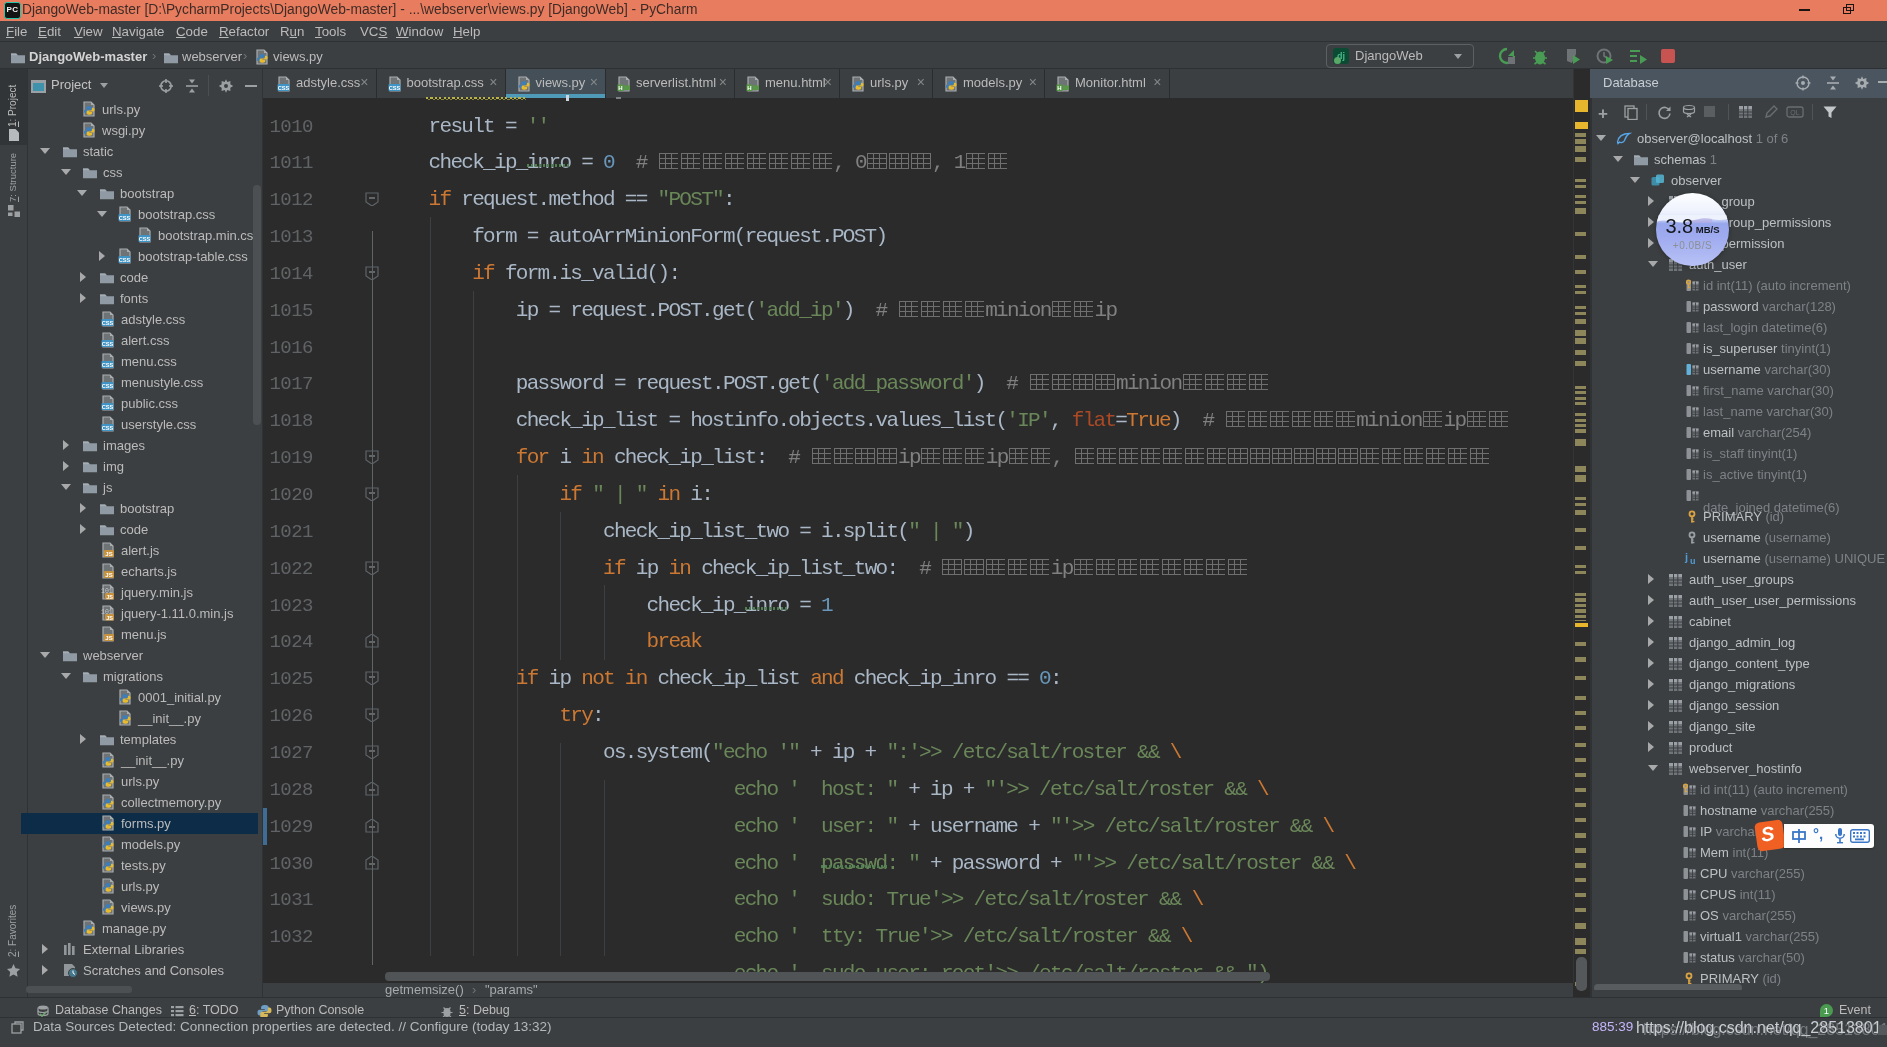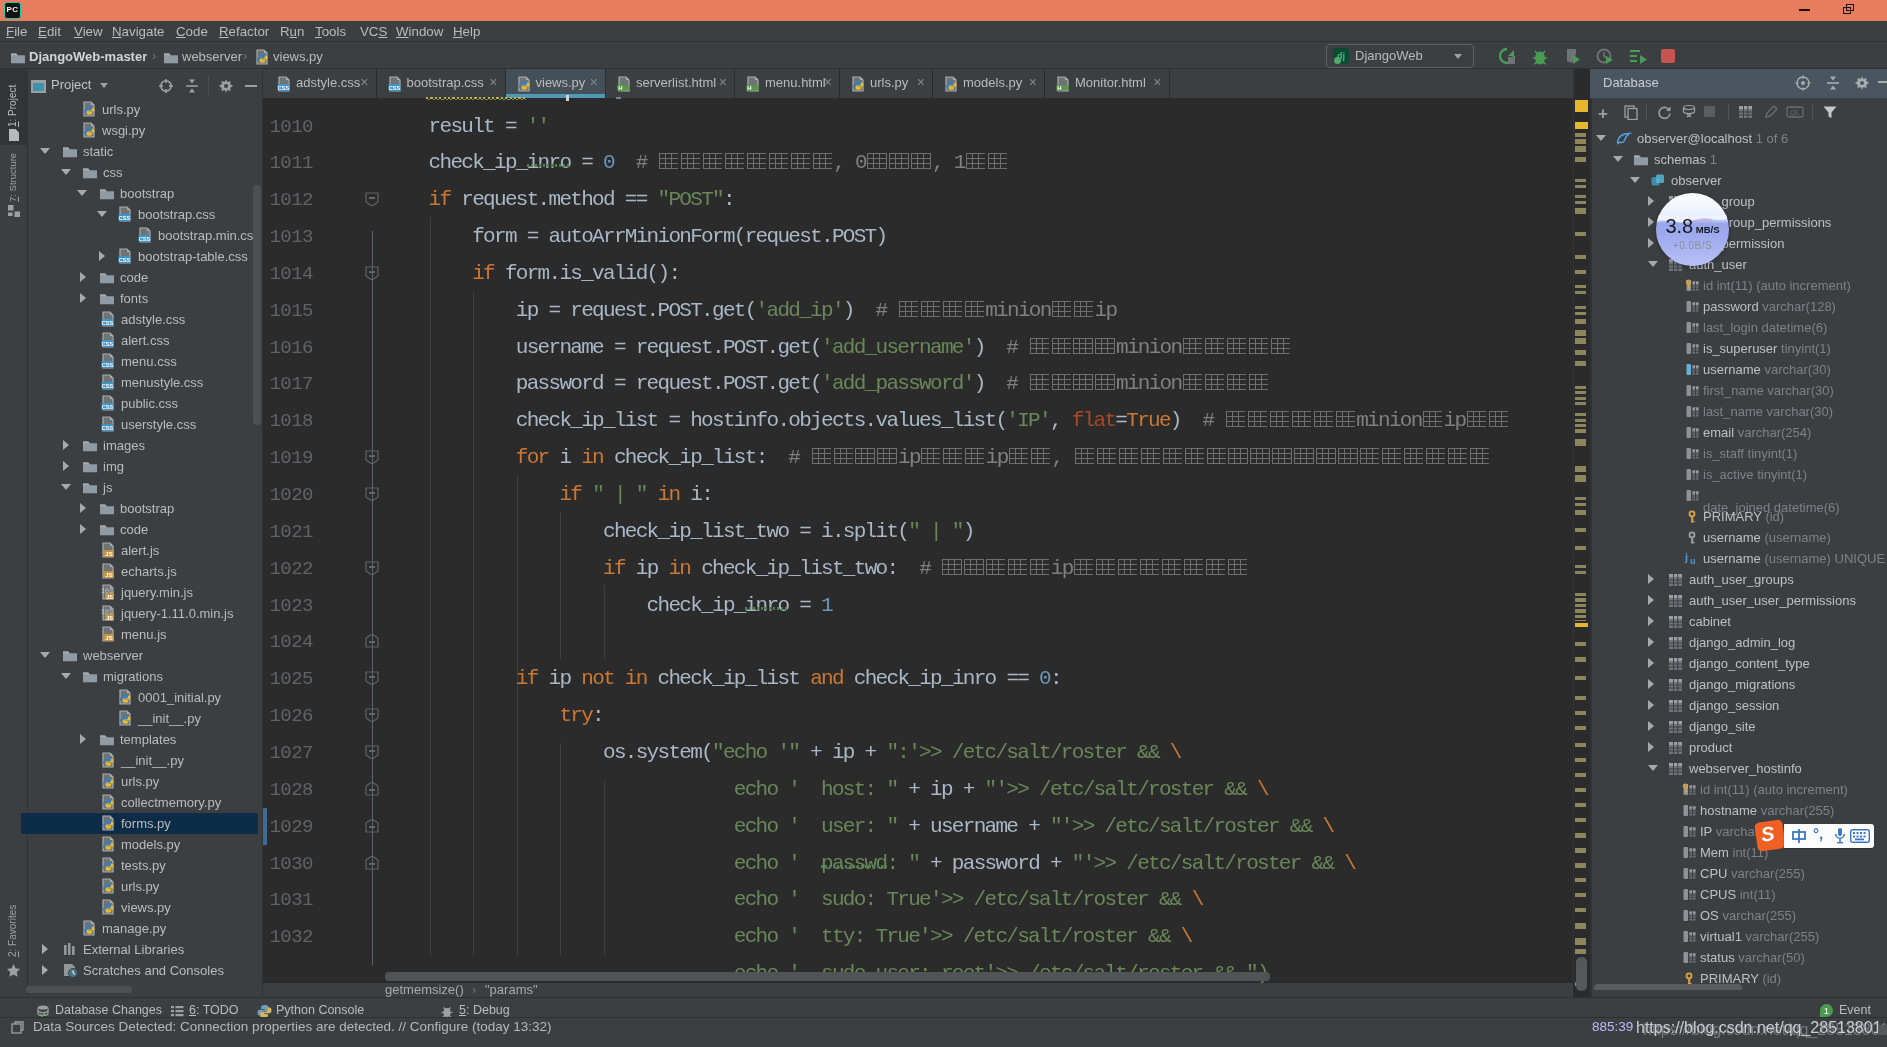--- a/index.html
+++ b/index.html
@@ -20,20 +20,21 @@
 <body>
 <div id="app">
 <div class="abs" style="left:0;top:68.5px;width:28px;height:928px;background:#3c3f41;border-right:1px solid #2f3335"></div>
 <div class="abs" style="left:0;top:69px;width:27px;height:76px;background:#313537"></div>
 <div class="abs" style="left:28px;top:68.5px;width:235px;height:928px;background:#3c3f41"></div>
 <div class="abs" style="left:263px;top:68.5px;width:1327px;height:928px;background:#2b2b2b"></div>
 <div class="abs" style="left:1590px;top:68.5px;width:297px;height:928px;background:#3c3f41;border-left:2px solid #2f3335"></div>
 <div class="abs" style="left:262px;top:68.5px;width:1px;height:928px;background:#2f3335"></div>
 <div class="abs" style="left:0;top:0;width:1887px;height:21px;background:#e87c5f">
       <div class="abs" style="left:4px;top:2px;width:17px;height:17px;border-radius:3px;background:#131313;border:1.5px solid #24c7a9;color:#f5f5f5;font-size:8px;font-weight:bold;text-align:center;line-height:14px;letter-spacing:.4px">PC</div>
+      <div class="abs" style="left:22px;top:1.5px;font-size:13.8px;color:#3e2c26;white-space:pre">DjangoWeb-master [D:\PycharmProjects\DjangoWeb-master] - ...\webserver\views.py [DjangoWeb] - PyCharm</div>
       <div class="abs" style="left:1799px;top:9px;width:11px;height:2px;background:#1b130f"></div>
       <div class="abs" style="left:1843px;top:6.5px;width:8px;height:7px;border:1.2px solid #1b130f"></div>
       <div class="abs" style="left:1846px;top:4px;width:8px;height:7px;border:1.2px solid #1b130f"></div>
     </div>
 <div class="abs" style="left:0;top:21px;width:1887px;height:20.5px;background:#3c3f41;font-size:13.3px;color:#bbbbbb;border-bottom:1px solid #2e3133">
       <div class="abs" style="left:6px;top:3px"><u>F</u>ile</div>
       <div class="abs" style="left:38px;top:3px"><u>E</u>dit</div>
       <div class="abs" style="left:74px;top:3px"><u>V</u>iew</div>
       <div class="abs" style="left:112px;top:3px"><u>N</u>avigate</div>
       <div class="abs" style="left:176px;top:3px"><u>C</u>ode</div>
@@ -235,28 +236,28 @@
       <div class="ln" style="left:-13px;top:710.6px">1029</div>
       <div class="ln" style="left:-13px;top:747.5px">1030</div>
       <div class="ln" style="left:-13px;top:784.4px">1031</div>
       <div class="ln" style="left:-13px;top:821.2px">1032</div>
       <div class="cl" style="left:122px;top:10.5px">    result = <span class="s">''</span></div>
       <div class="cl" style="left:122px;top:47.4px">    check_ip_inro = <span class="n">0</span>  <span class="cm"># <i class="c"></i><i class="c"></i><i class="c"></i><i class="c"></i><i class="c"></i><i class="c"></i><i class="c"></i><i class="c"></i>, 0<i class="c"></i><i class="c"></i><i class="c"></i>, 1<i class="c"></i><i class="c"></i></span></div>
       <div class="cl" style="left:122px;top:84.2px">    <span class="k">if</span> request.method == <span class="s">"POST"</span>:</div>
       <div class="cl" style="left:122px;top:121.1px">        form = autoArrMinionForm(request.POST)</div>
       <div class="cl" style="left:122px;top:157.9px">        <span class="k">if</span> form.is_valid():</div>
       <div class="cl" style="left:122px;top:194.8px">            ip = request.POST.get(<span class="s">'add_ip'</span>)  <span class="cm"># <i class="c"></i><i class="c"></i><i class="c"></i><i class="c"></i>minion<i class="c"></i><i class="c"></i>ip</span></div>
-      <div class="cl" style="left:122px;top:231.6px">            username = request.POST.get(<span class="s">'add_username'</span>)  <span class="cm"># <i class="c"></i><i class="c"></i><i class="c"></i><i class="c"></i>minion<i class="c"></i><i class="c"></i><i class="c"></i><i class="c"></i><i class="c"></i></span></div>
       <div class="cl" style="left:122px;top:268.4px">            password = request.POST.get(<span class="s">'add_password'</span>)  <span class="cm"># <i class="c"></i><i class="c"></i><i class="c"></i><i class="c"></i>minion<i class="c"></i><i class="c"></i><i class="c"></i><i class="c"></i></span></div>
       <div class="cl" style="left:122px;top:305.3px">            check_ip_list = hostinfo.objects.values_list(<span class="s">'IP'</span>, <span class="pa">flat</span>=<span class="k">True</span>)  <span class="cm"># <i class="c"></i><i class="c"></i><i class="c"></i><i class="c"></i><i class="c"></i><i class="c"></i>minion<i class="c"></i>ip<i class="c"></i><i class="c"></i></span></div>
       <div class="cl" style="left:122px;top:342.2px">            <span class="k">for</span> i <span class="k">in</span> check_ip_list:  <span class="cm"># <i class="c"></i><i class="c"></i><i class="c"></i><i class="c"></i>ip<i class="c"></i><i class="c"></i><i class="c"></i>ip<i class="c"></i><i class="c"></i>, <i class="c"></i><i class="c"></i><i class="c"></i><i class="c"></i><i class="c"></i><i class="c"></i><i class="c"></i><i class="c"></i><i class="c"></i><i class="c"></i><i class="c"></i><i class="c"></i><i class="c"></i><i class="c"></i><i class="c"></i><i class="c"></i><i class="c"></i><i class="c"></i><i class="c"></i></span></div>
       <div class="cl" style="left:122px;top:379.0px">                <span class="k">if</span> <span class="s">" | "</span> <span class="k">in</span> i:</div>
       <div class="cl" style="left:122px;top:415.9px">                    check_ip_list_two = i.split(<span class="s">" | "</span>)</div>
       <div class="cl" style="left:122px;top:452.7px">                    <span class="k">if</span> ip <span class="k">in</span> check_ip_list_two:  <span class="cm"># <i class="c"></i><i class="c"></i><i class="c"></i><i class="c"></i><i class="c"></i>ip<i class="c"></i><i class="c"></i><i class="c"></i><i class="c"></i><i class="c"></i><i class="c"></i><i class="c"></i><i class="c"></i></span></div>
       <div class="cl" style="left:122px;top:489.6px">                        check_ip_inro = <span class="n">1</span></div>
+      <div class="cl" style="left:122px;top:526.4px">                        <span class="k">break</span></div>
       <div class="cl" style="left:122px;top:563.2px">            <span class="k">if</span> ip <span class="k">not</span> <span class="k">in</span> check_ip_list <span class="k">and</span> check_ip_inro == <span class="n">0</span>:</div>
       <div class="cl" style="left:122px;top:600.1px">                <span class="k">try</span>:</div>
       <div class="cl" style="left:122px;top:637.0px">                    os.system(<span class="s">"echo '"</span> + ip + <span class="s">":'&gt;&gt; /etc/salt/roster &amp;&amp; <span class="k">\</span></span></div>
       <div class="cl" style="left:122px;top:673.8px">                                <span class="s">echo '  host: "</span> + ip + <span class="s">"'&gt;&gt; /etc/salt/roster &amp;&amp; <span class="k">\</span></span></div>
       <div class="cl" style="left:122px;top:710.6px">                                <span class="s">echo '  user: "</span> + username + <span class="s">"'&gt;&gt; /etc/salt/roster &amp;&amp; <span class="k">\</span></span></div>
       <div class="cl" style="left:122px;top:747.5px">                                <span class="s">echo '  passwd: "</span> + password + <span class="s">"'&gt;&gt; /etc/salt/roster &amp;&amp; <span class="k">\</span></span></div>
       <div class="cl" style="left:122px;top:784.4px">                                <span class="s">echo '  sudo: True'&gt;&gt; /etc/salt/roster &amp;&amp; <span class="k">\</span></span></div>
       <div class="cl" style="left:122px;top:821.2px">                                <span class="s">echo '  tty: True'&gt;&gt; /etc/salt/roster &amp;&amp; <span class="k">\</span></span></div>
       <div class="abs" style="left:264px;top:66px;width:44px;height:3px;background:repeating-linear-gradient(90deg,#4e8052 0 2px,transparent 2px 4px)"></div>
       <div class="abs" style="left:482px;top:509px;width:44px;height:3px;background:repeating-linear-gradient(90deg,#4e8052 0 2px,transparent 2px 4px)"></div>

